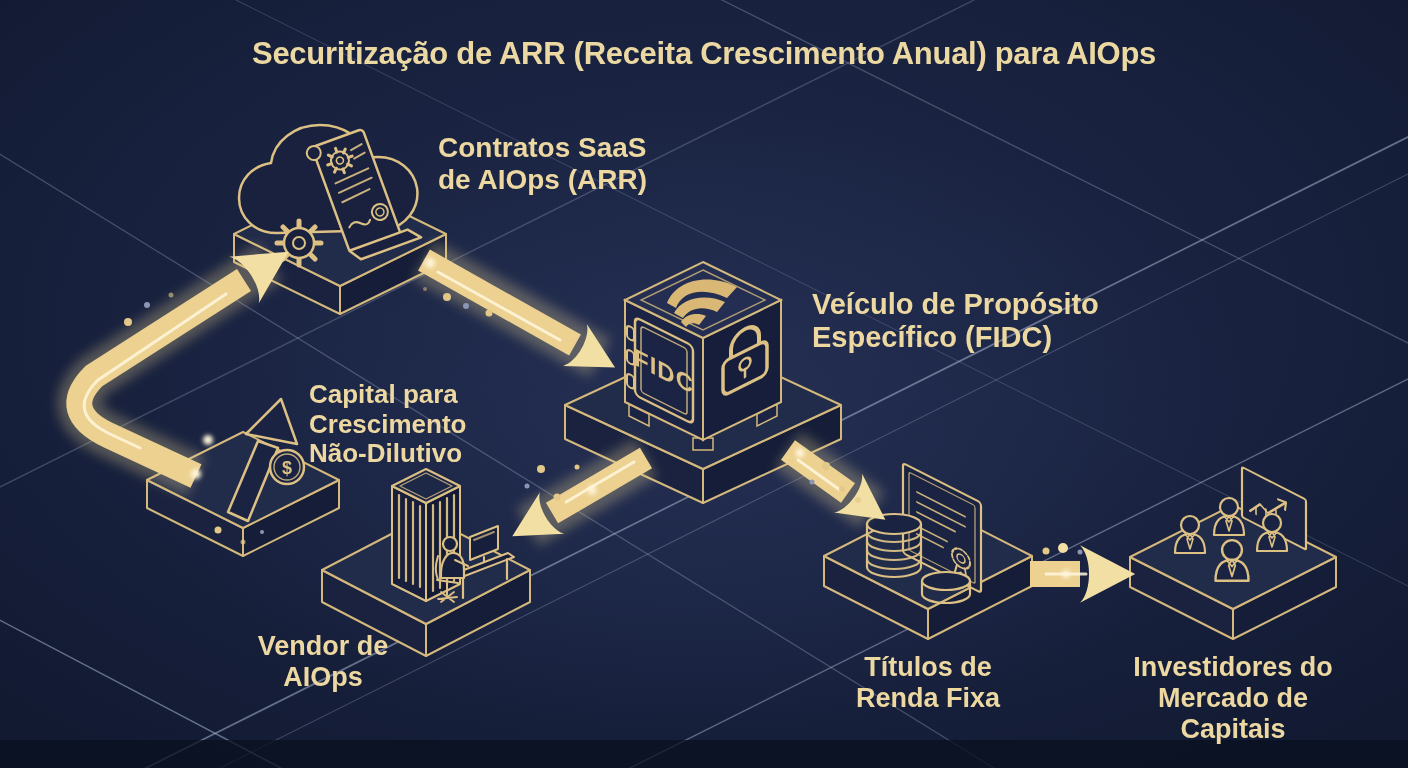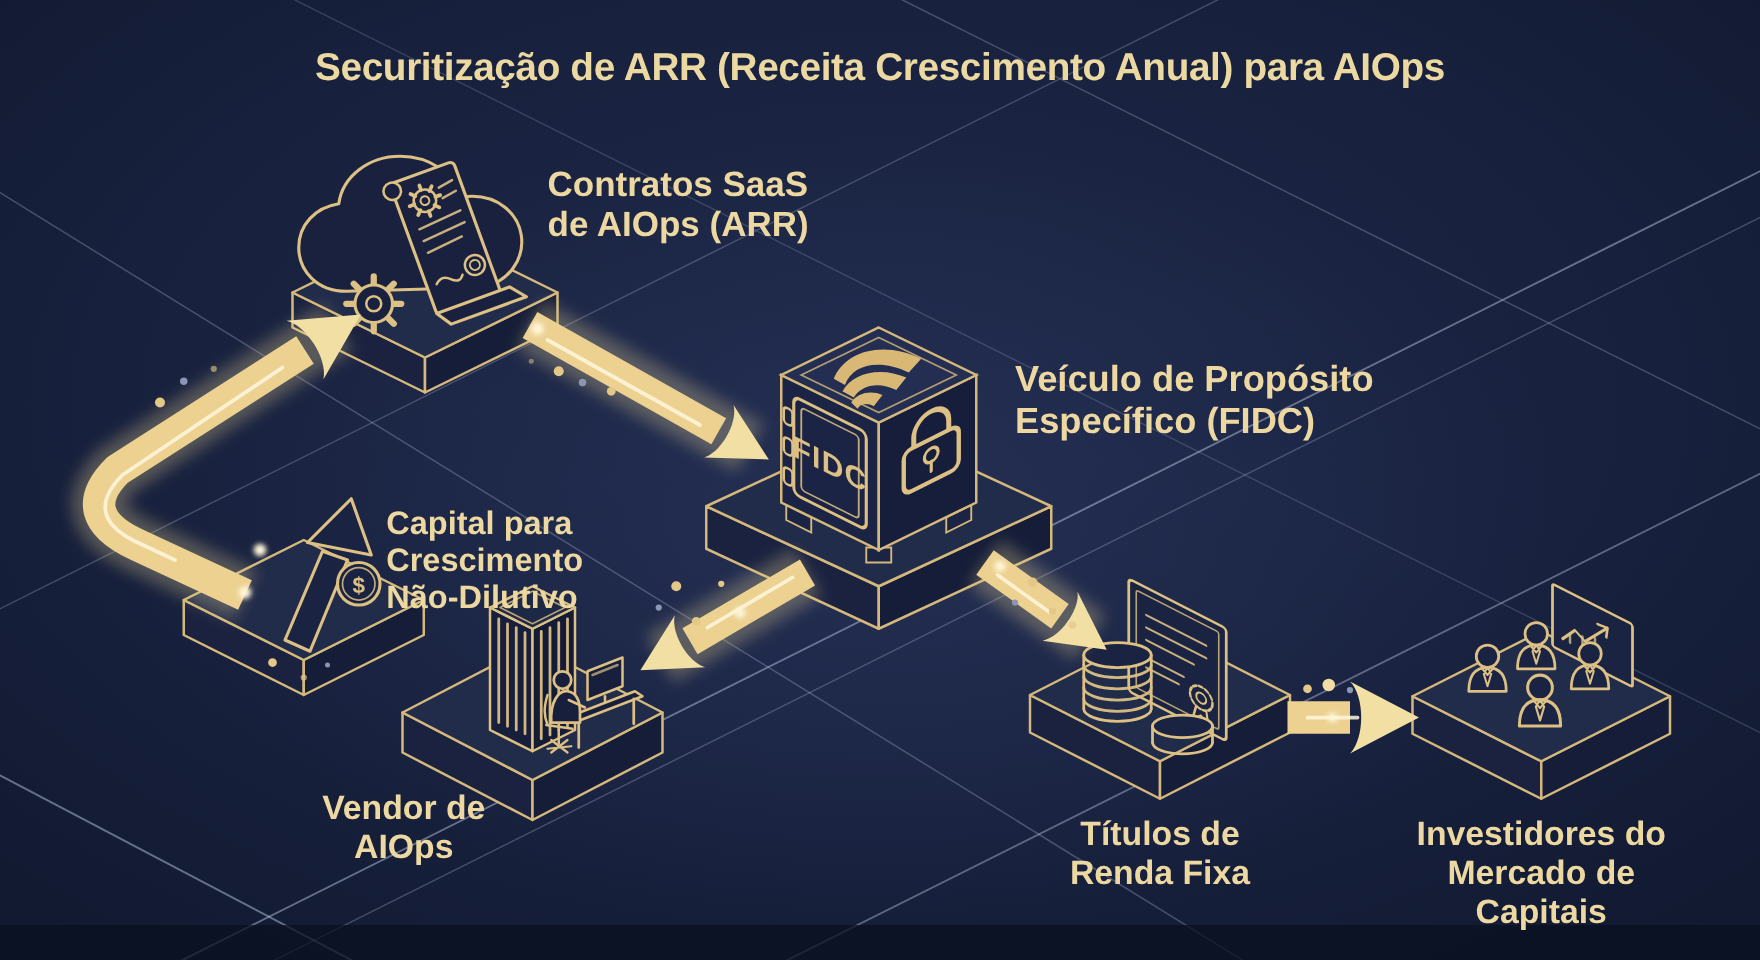--- a/index.html
+++ b/index.html
@@ -11,21 +11,21 @@
   .art{position:absolute;left:0;top:0;width:1408px;height:768px;}
   .title{
     position:absolute;top:36px;left:0;width:1408px;text-align:center;
     font-size:31px;font-weight:bold;color:#ecd9a2;letter-spacing:-0.3px;margin:0;
   }
   .lbl{
     position:absolute;color:#ecd8a0;font-weight:bold;white-space:pre-line;line-height:1.14;
   }
   #lbl-contracts{left:438px;top:132px;font-size:28px;}
   #lbl-spv{left:812px;top:288px;font-size:29px;}
-  #lbl-capital{left:309px;top:380px;font-size:26px;margin-top:24px;}
+  #lbl-capital{left:309px;top:380px;font-size:26px;}
   #lbl-vendor{left:238px;top:631px;width:170px;text-align:center;font-size:27px;}
   #lbl-bonds{left:840px;top:652px;width:176px;text-align:center;font-size:27px;}
   #lbl-investors{left:1102px;top:652px;width:262px;text-align:center;font-size:27px;}
 </style>
 </head>
 <body>
 
 <div class="stage">
 
 <svg class="art" viewBox="0 0 1408 768" aria-hidden="true">

